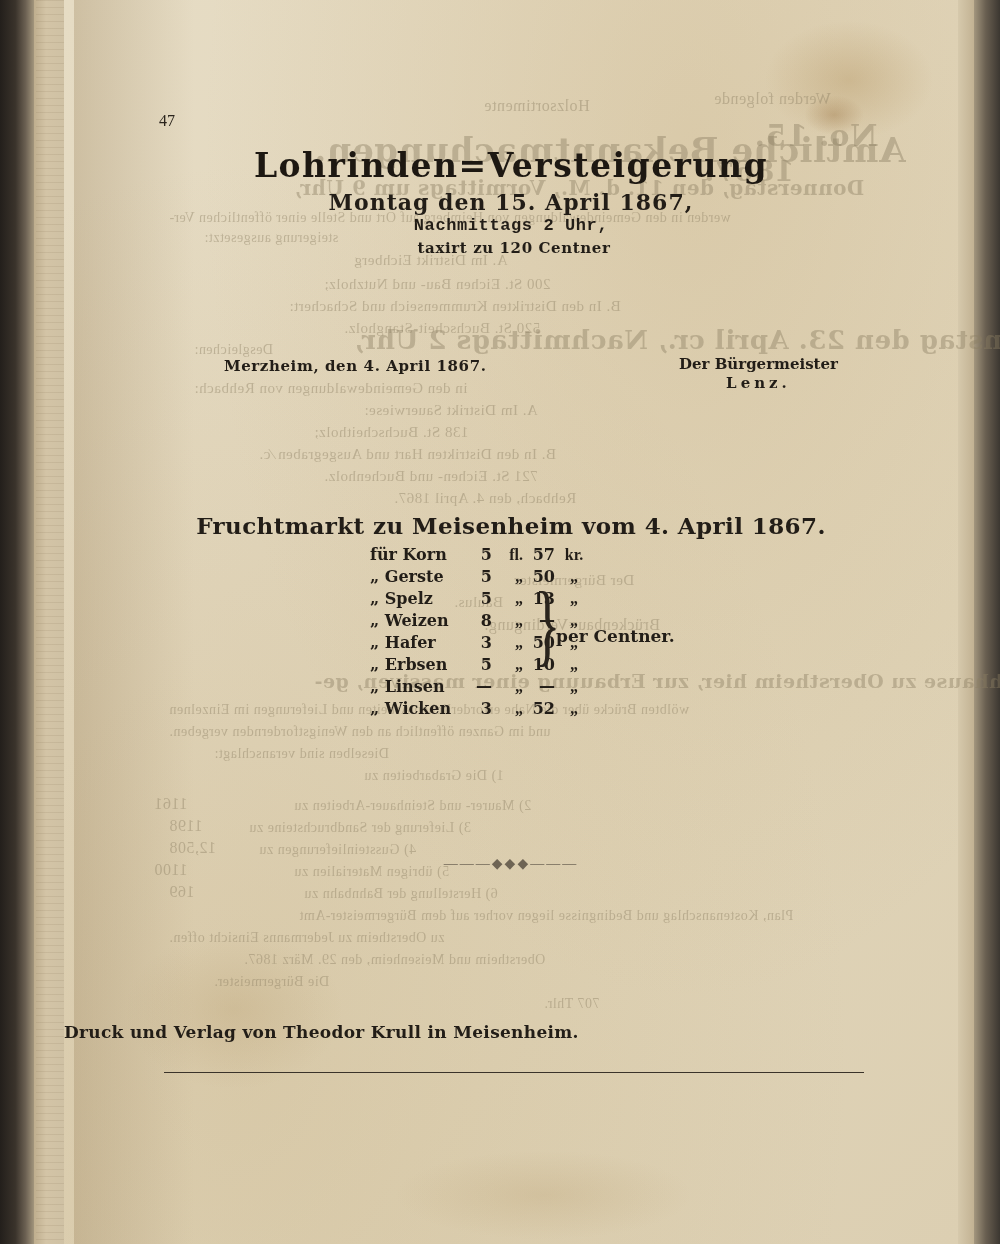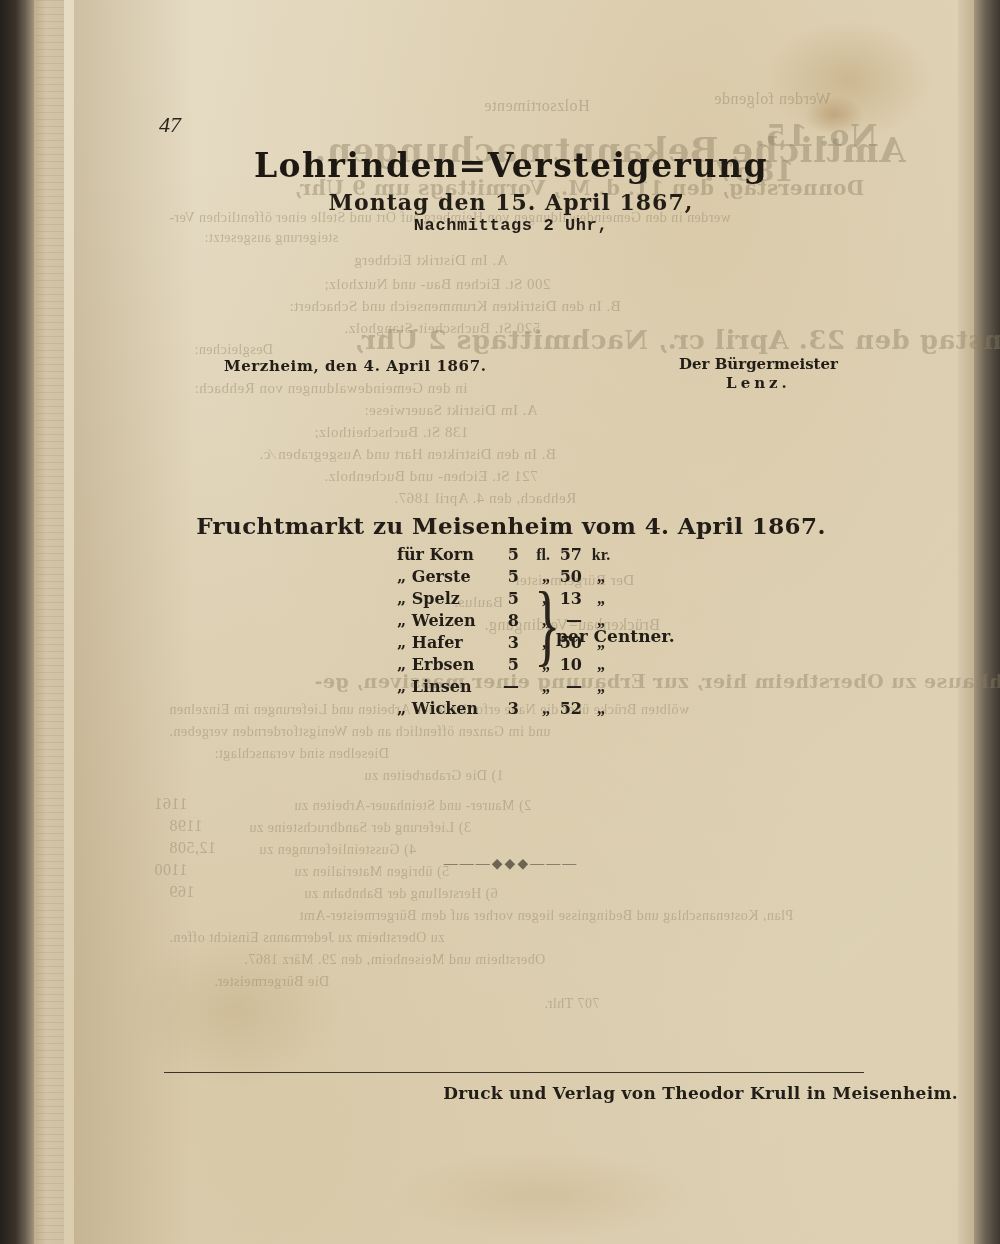--- a/index.html
+++ b/index.html
@@ -79,23 +79,22 @@
   .content {
     position: absolute;
     left: 0; top: 0;
     width: 894px; height: 1244px;
     color: #221d17;
   }
 
   .folio {
     position: absolute;
     left: 95px; top: 112px;
-    font-size: 22px;
+    font-size: 16px;
     color: #2a241c;
-    font-style: italic;
   }
 
   .fraktur {
     font-family: "DejaVu Serif", serif;
     font-weight: 700;
   }
 
   .title-main {
     position: absolute;
     left: 0; right: 0; top: 146px;
@@ -168,21 +167,20 @@
     font-weight: 700;
     font-size: 23px;
     letter-spacing: .4px;
   }
 
   .price-table {
     position: absolute;
     left: 300px; top: 544px;
     font-size: 16px;
     border-collapse: collapse;
-    margin-left: 27px;
   }
   .price-table td {
     padding: 1px 0;
     line-height: 20px;
     white-space: nowrap;
   }
   .c-label { width: 92px; text-align: left; padding-left: 6px !important; }
   .c-fl  { width: 30px; text-align: right; }
   .c-flu { width: 26px; text-align: right; padding-left: 5px !important; font-family: Liberation Serif, serif; }
   .c-kr  { width: 32px; text-align: right; }
@@ -208,22 +206,22 @@
 
   .rule {
     position: absolute;
     left: 100px; width: 700px;
     height: 0;
     border-top: 1.2px solid #3a332a;
   }
 
   .imprint {
     position: absolute;
-    left: 0; right: 0; top: 1083px;
-    text-align: right;
+    left: 0; right: 0; top: 1022px;
+    text-align: left;
     font-family: "DejaVu Serif", serif;
     font-weight: 700;
     font-size: 17px;
     letter-spacing: .3px;
   }
 
   .ornament {
     position: absolute;
     left: 0; right: 0; top: 855px;
     text-align: center;
@@ -305,20 +303,21 @@
 
     <div class="content">
 
       <div class="folio">47</div>
 
       <div class="title-main fraktur">Lohrinden=Versteigerung</div>
       <div class="title-sub1 fraktur">Montag den 15. April 1867,</div>
       <div class="title-sub2 fraktur">Nachmittags 2 Uhr,</div>
 
       <div class="para1 fraktur">
+        <span class="l">taxirt zu 120 Centner</span>
       </div>
 
 
       <div class="placedate fraktur">Merzheim, den 4. April 1867.</div>
 
       <div class="signature fraktur">
         <div>Der Bürgermeister</div>
         <div class="name">Lenz.</div>
       </div>
 

